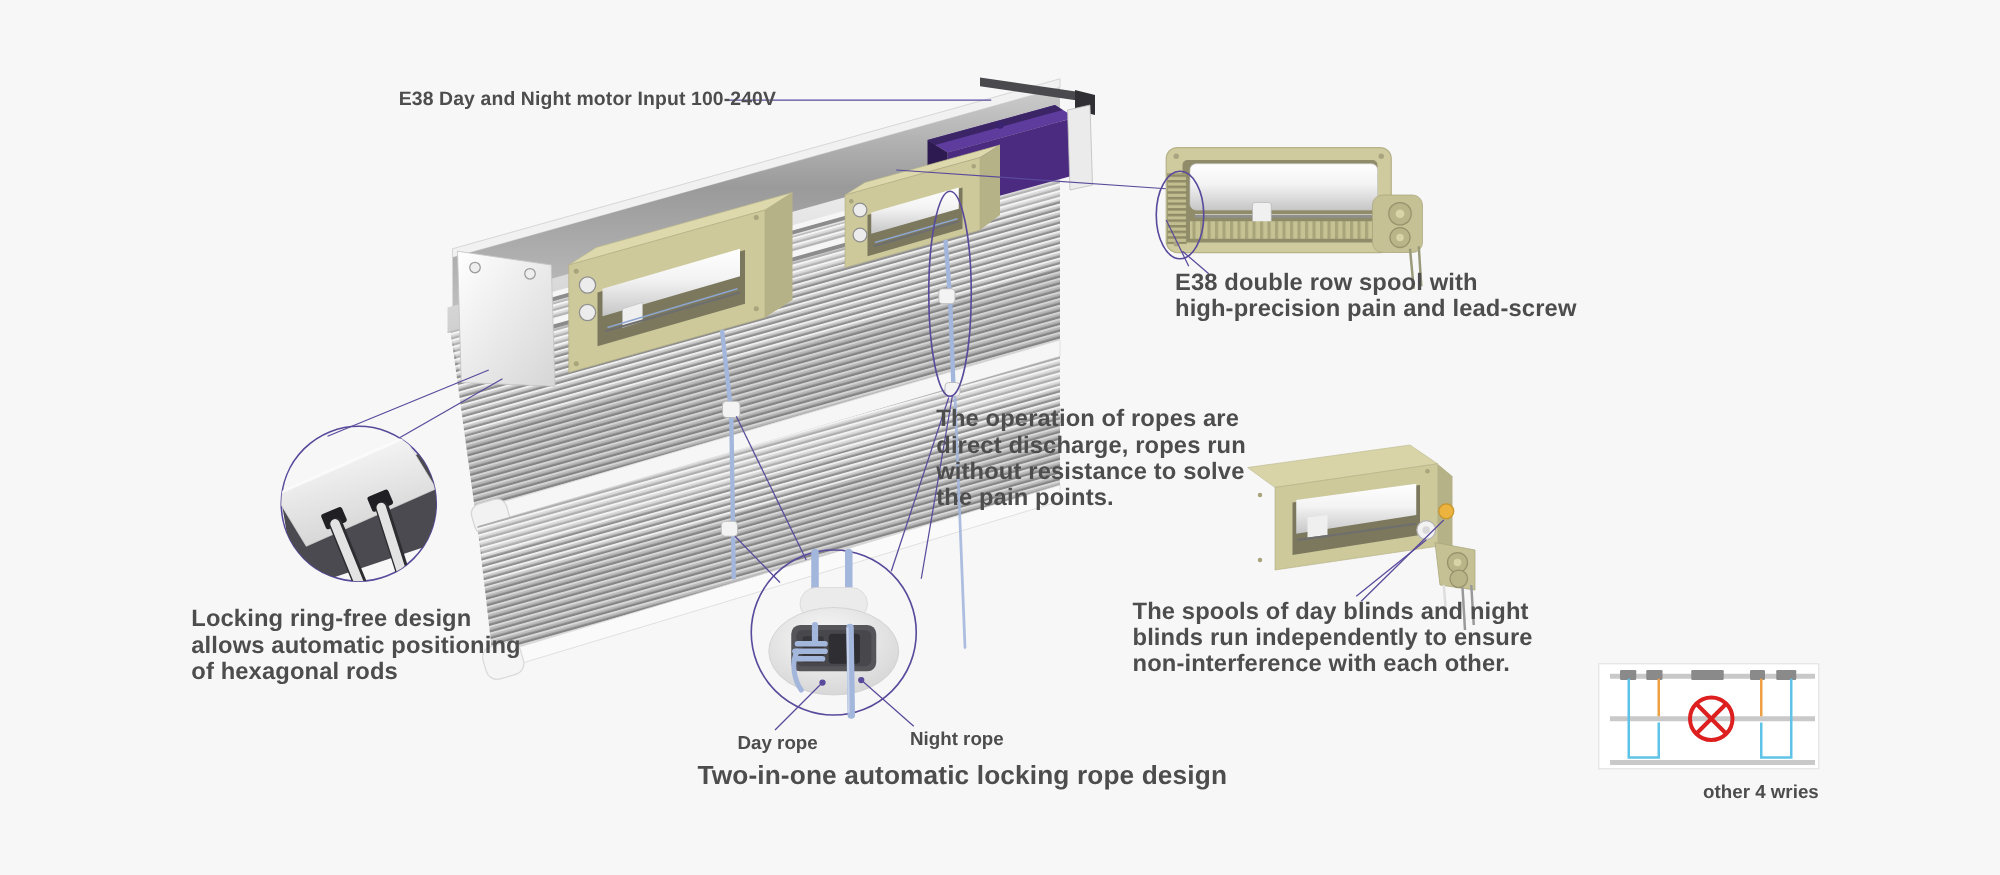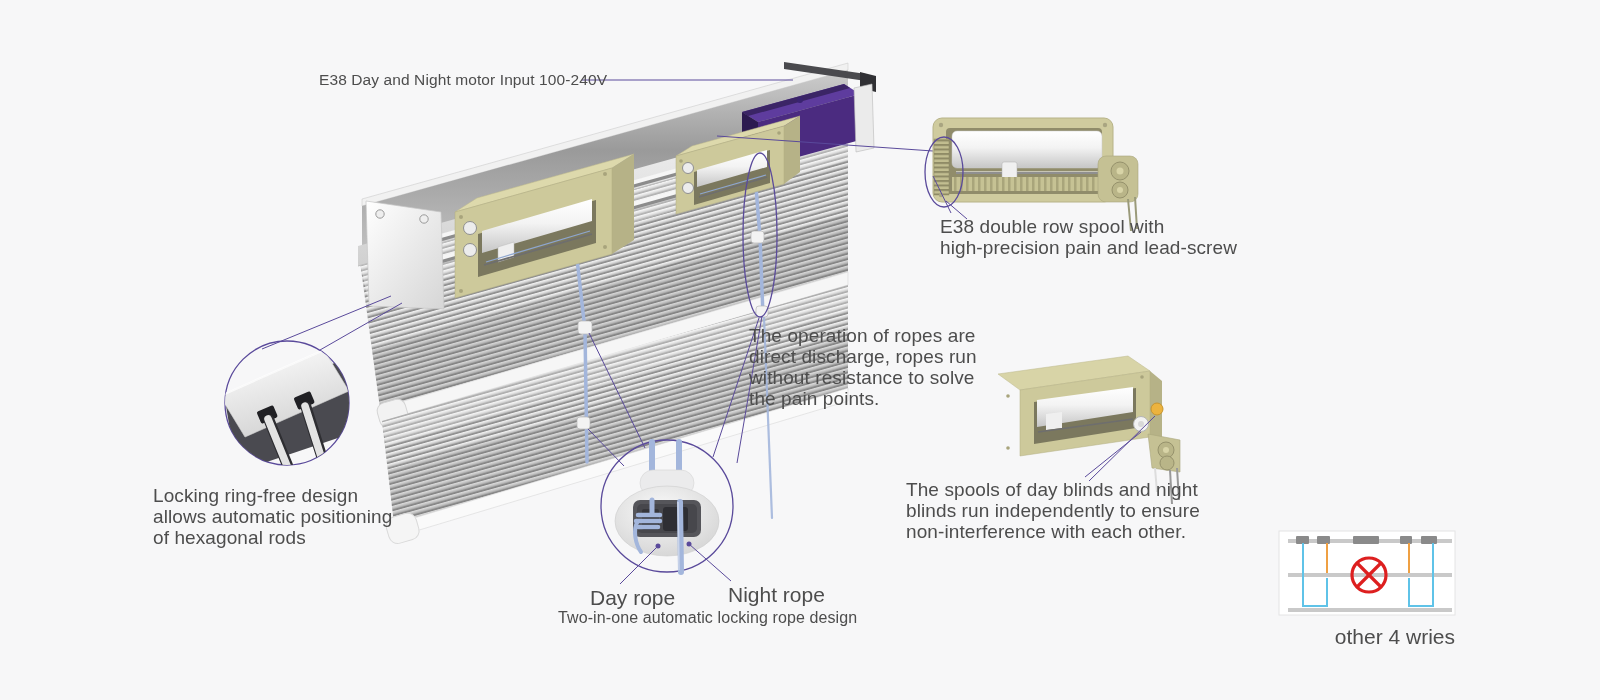--- a/index.html
+++ b/index.html
@@ -1,23 +1,23 @@
 <!DOCTYPE html>
 <html style="--bg: #f7f7f8; --accent: #5a4a9b; --text: #4d4d4d; --khaki: #cdc99b; --motor_purple: #4b2b80; --rope_blue: #a3b6dc; --wire_blue: #5fc3e8; --wire_orange: #efa043; --status_red: #dd1f1f;"><head>
 <meta charset="utf-8">
 <style>
   html,body{margin:0;padding:0;}
   body{width:1600px;height:700px;background:var(--bg,#f7f7f8);
        font-family:"Liberation Sans","DejaVu Sans",sans-serif;color:var(--text,#4d4d4d);}
-  #stage{position:relative;width:1600px;height:700px;overflow:hidden;background:var(--bg,#f7f7f8);}
+  #stage{position:relative;width:1600px;height:700px;overflow:hidden;background:var(--bg,#f7f7f8);font-weight:bold;}
   #illustration{position:absolute;left:0;top:0;}
   .note{position:absolute;font-size:19px;line-height:21px;letter-spacing:.1px;color:var(--text,#4d4d4d);}
   .single{position:absolute;font-size:15.5px;white-space:nowrap;letter-spacing:.1px;color:var(--text,#4d4d4d);}
-  .small-label{position:absolute;font-size:21px;white-space:nowrap;color:var(--text,#4d4d4d);}
-  .caption{position:absolute;font-size:16px;white-space:nowrap;letter-spacing:.1px;color:var(--text,#4d4d4d);}
+  .small-label{position:absolute;font-size:15px;white-space:nowrap;color:var(--text,#4d4d4d);}
+  .caption{position:absolute;font-size:21px;white-space:nowrap;letter-spacing:.1px;color:var(--text,#4d4d4d);}
   .center{text-align:right;}
   .accent-line{stroke:var(--accent,#5a4a9b);fill:none;stroke-width:1;}
   .accent-ellipse{stroke:var(--accent,#5a4a9b);fill:none;stroke-width:1.3;}
   .accent-dot{fill:var(--accent,#5a4a9b);}
   .rope{stroke:var(--rope_blue,#a3b6dc);fill:none;stroke-linecap:round;}
   .wire-blue{stroke:var(--wire_blue,#5fc3e8);fill:none;stroke-width:2;}
   .wire-orange{stroke:var(--wire_orange,#efa043);fill:none;stroke-width:2;}
   .red{stroke:var(--status_red,#dd1f1f);fill:none;stroke-width:3.2;}
 </style>
 </head>

